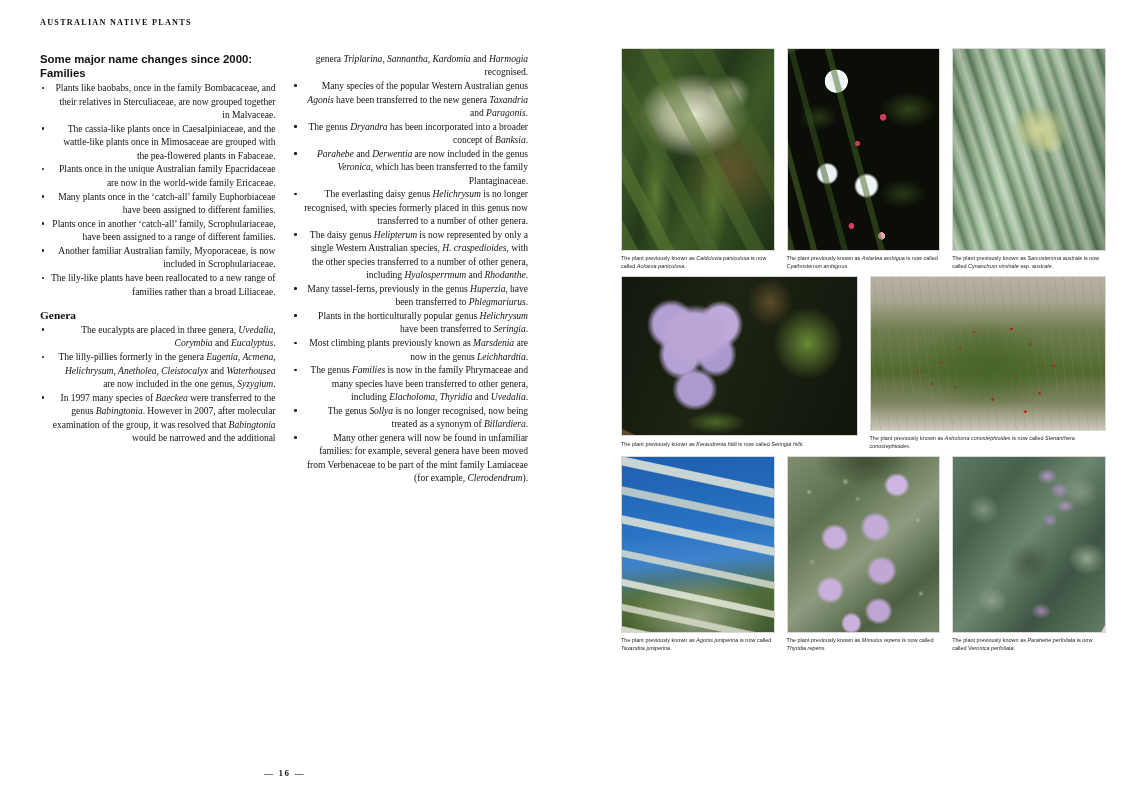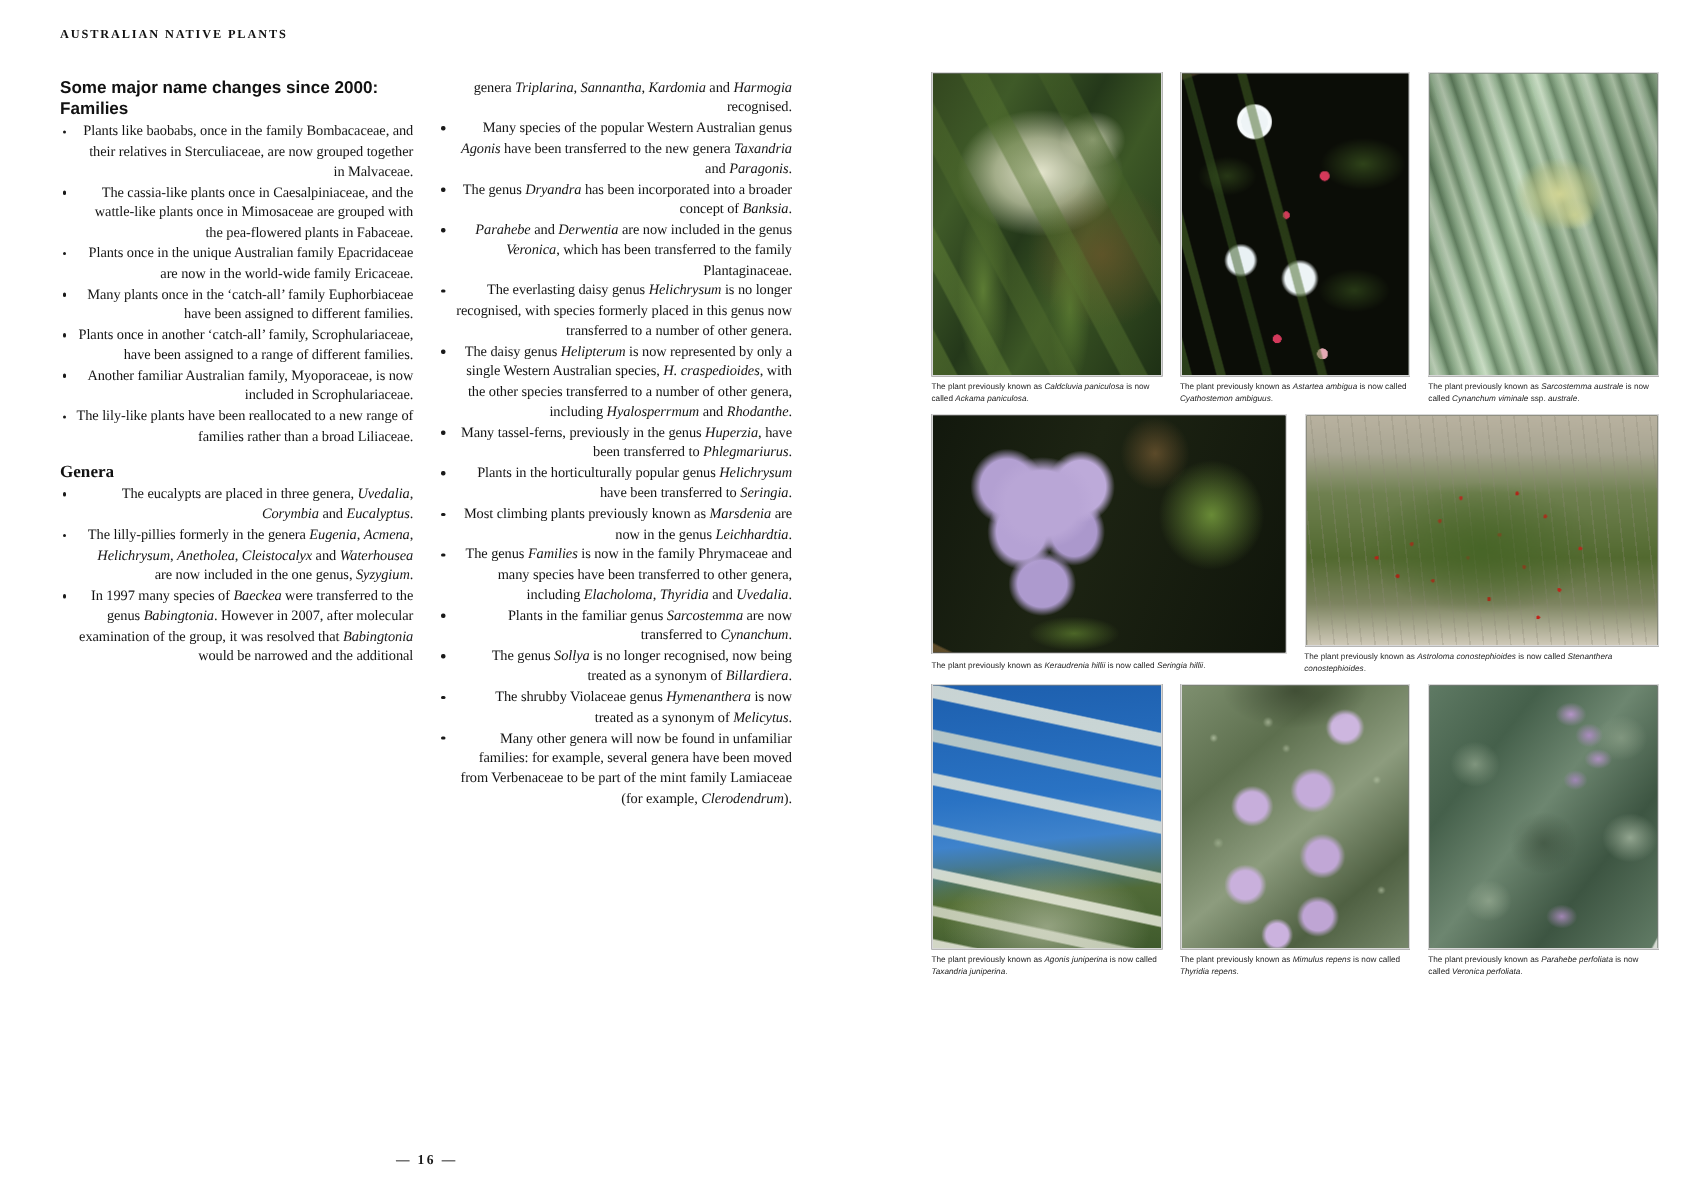--- a/index.html
+++ b/index.html
@@ -367,23 +367,21 @@
           <li class="cont">genera <i>Triplarina</i>, <i>Sannantha</i>, <i>Kardomia</i> and <i>Harmogia</i> recognised.</li>
           <li>Many species of the popular Western Australian genus <i>Agonis</i> have been transferred to the new genera <i>Taxandria</i> and <i>Paragonis</i>.</li>
           <li>The genus <i>Dryandra</i> has been incorporated into a broader concept of <i>Banksia</i>.</li>
           <li><i>Parahebe</i> and <i>Derwentia</i> are now included in the genus <i>Veronica</i>, which has been transferred to the family Plantaginaceae.</li>
           <li>The everlasting daisy genus <i>Helichrysum</i> is no longer recognised, with species formerly placed in this genus now transferred to a number of other genera.</li>
           <li>The daisy genus <i>Helipterum</i> is now represented by only a single Western Australian species, <i>H. craspedioides</i>, with the other species transferred to a number of other genera, including <i>Hyalosperrmum</i> and <i>Rhodanthe</i>.</li>
           <li>Many tassel-ferns, previously in the genus <i>Huperzia</i>, have been transferred to <i>Phlegmariurus</i>.</li>
           <li>Plants in the horticulturally popular genus <i>Helichrysum</i> have been transferred to <i>Seringia</i>.</li>
           <li>Most climbing plants previously known as <i>Marsdenia</i> are now in the genus <i>Leichhardtia</i>.</li>
           <li>The genus <i>Families</i> is now in the family Phrymaceae and many species have been transferred to other genera, including <i>Elacholoma</i>, <i>Thyridia</i> and <i>Uvedalia</i>.</li>
-          <li>Plants in the familiar genus <i>Sarcostemma</i> are now transferred to <i>Cynanchum</i>.</li>
           <li>The genus <i>Sollya</i> is no longer recognised, now being treated as a synonym of <i>Billardiera</i>.</li>
-          <li>The shrubby Violaceae genus <i>Hymenanthera</i> is now treated as a synonym of <i>Melicytus</i>.</li>
           <li>Many other genera will now be found in unfamiliar families: for example, several genera have been moved from Verbenaceae to be part of the mint family Lamiaceae (for example, <i>Clerodendrum</i>).</li>
         </ul>
       </div>
     </div>
 
     <div class="folio">— 16 —</div>
   </div>
 
   <div class="page page-right">
 

